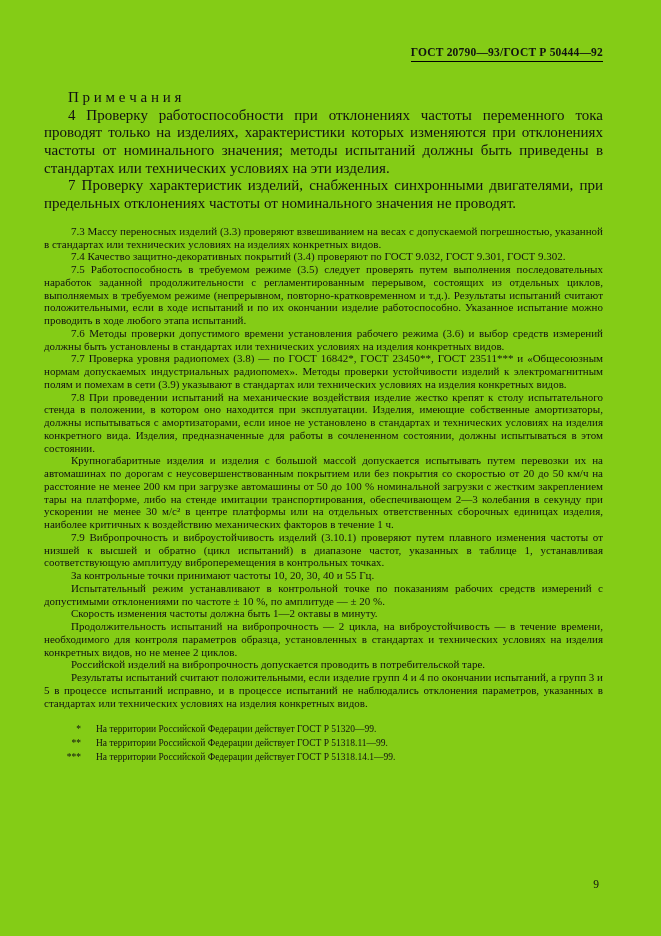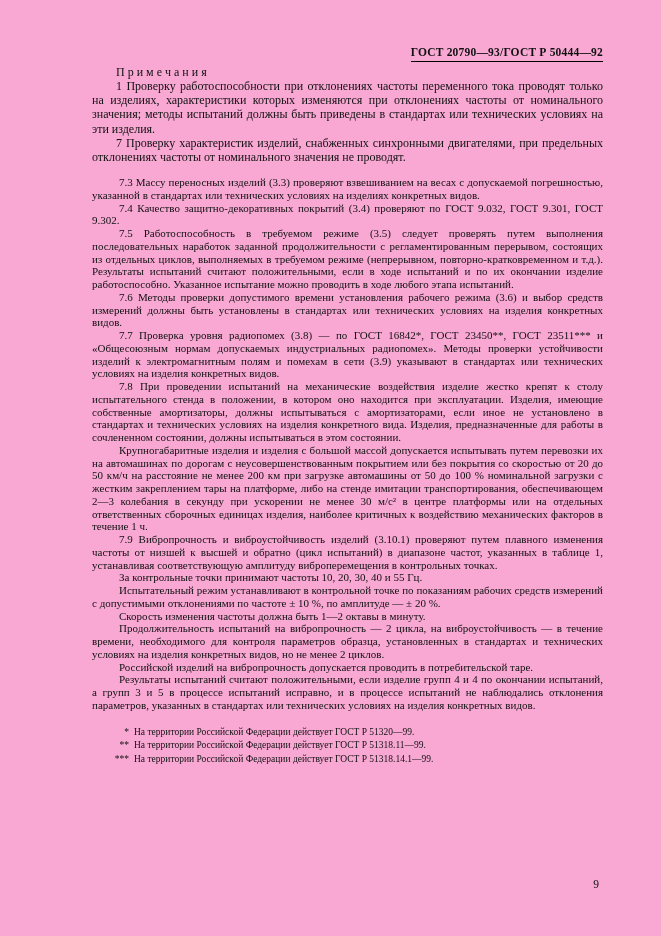--- a/index.html
+++ b/index.html
@@ -6,38 +6,38 @@
   html, body { width: 661px; height: 936px; }
   body {
     background: #f2f2ee;
     font-family: "Liberation Serif", serif;
     color: #111;
   }
   .page {
     position: relative;
     width: 661px;
     height: 936px;
-    background: #f9a8d4;
-    padding: 46px 58px 0 92px;
+    background: #84cc16;
+    padding: 46px 58px 0 44px;
     overflow: hidden;
   }
   .doc-header {
     text-align: right;
     font-weight: bold;
     font-size: 11.5px;
     letter-spacing: 0.2px;
   }
   .doc-header .hdr-text {
     display: inline-block;
     border-bottom: 1.2px solid #000;
     padding-bottom: 3px;
   }
   .notes {
-    margin-top: 3px;
-    font-size: 12px;
+    margin-top: 27px;
+    font-size: 15px;
     line-height: 1.18;
     text-align: justify;
     font-family: Liberation Serif, serif;
   }
   .notes p { text-indent: 24px; }
   .body-text {
     margin-top: 12px;
     font-size: 11px;
     line-height: 1.16;
     text-align: justify;
@@ -48,40 +48,40 @@
     font-size: 9.5px;
     line-height: 1.45;
   }
   .footnote { display: flex; }
   .footnote .marker {
     flex: none;
     width: 42px;
     text-align: right;
     padding-right: 5px;
   }
-  .footnote .fn-text { flex: 1; }
+  .footnote .fn-text { flex: 1; margin-left: 10px; }
   .page-number {
     position: absolute;
     right: 62px;
     bottom: 46px;
     font-size: 11.5px;
   }
 </style>
 </head>
 <body>
 
 <div class="page">
 
   <div class="doc-header">
     <span class="hdr-text">ГОСТ 20790—93/ГОСТ Р 50444—92</span>
   </div>
 
   <div class="notes">
     <p>П р и м е ч а н и я</p>
-    <p>1 Проверку работоспособности при отклонениях частоты переменного тока проводят только на изделиях, характеристики которых изменяются при отклонениях частоты от номинального значения; методы испытаний должны быть приведены в стандартах или технических условиях на эти изделия.</p>
+    <p>4 Проверку работоспособности при отклонениях частоты переменного тока проводят только на изделиях, характеристики которых изменяются при отклонениях частоты от номинального значения; методы испытаний должны быть приведены в стандартах или технических условиях на эти изделия.</p>
     <p>7 Проверку характеристик изделий, снабженных синхронными двигателями, при предельных отклонениях частоты от номинального значения не проводят.</p>
   </div>
 
   <div class="body-text">
     <p>7.3 Массу переносных изделий (3.3) проверяют взвешиванием на весах с допускаемой погрешностью, указанной в стандартах или технических условиях на изделиях конкретных видов.</p>
     <p>7.4 Качество защитно-декоративных покрытий (3.4) проверяют по ГОСТ 9.032, ГОСТ 9.301, ГОСТ 9.302.</p>
     <p>7.5 Работоспособность в требуемом режиме (3.5) следует проверять путем выполнения последовательных наработок заданной продолжительности с регламентированным перерывом, состоящих из отдельных циклов, выполняемых в требуемом режиме (непрерывном, повторно-кратковременном и т.д.). Результаты испытаний считают положительными, если в ходе испытаний и по их окончании изделие работоспособно. Указанное испытание можно проводить в ходе любого этапа испытаний.</p>
     <p>7.6 Методы проверки допустимого времени установления рабочего режима (3.6) и выбор средств измерений должны быть установлены в стандартах или технических условиях на изделия конкретных видов.</p>
     <p>7.7 Проверка уровня радиопомех (3.8) — по ГОСТ 16842*, ГОСТ 23450**, ГОСТ 23511*** и «Общесоюзным нормам допускаемых индустриальных радиопомех». Методы проверки устойчивости изделий к электромагнитным полям и помехам в сети (3.9) указывают в стандартах или технических условиях на изделия конкретных видов.</p>
     <p>7.8 При проведении испытаний на механические воздействия изделие жестко крепят к столу испытательного стенда в положении, в котором оно находится при эксплуатации. Изделия, имеющие собственные амортизаторы, должны испытываться с амортизаторами, если иное не установлено в стандартах и технических условиях на изделия конкретного вида. Изделия, предназначенные для работы в сочлененном состоянии, должны испытываться в этом состоянии.</p>

